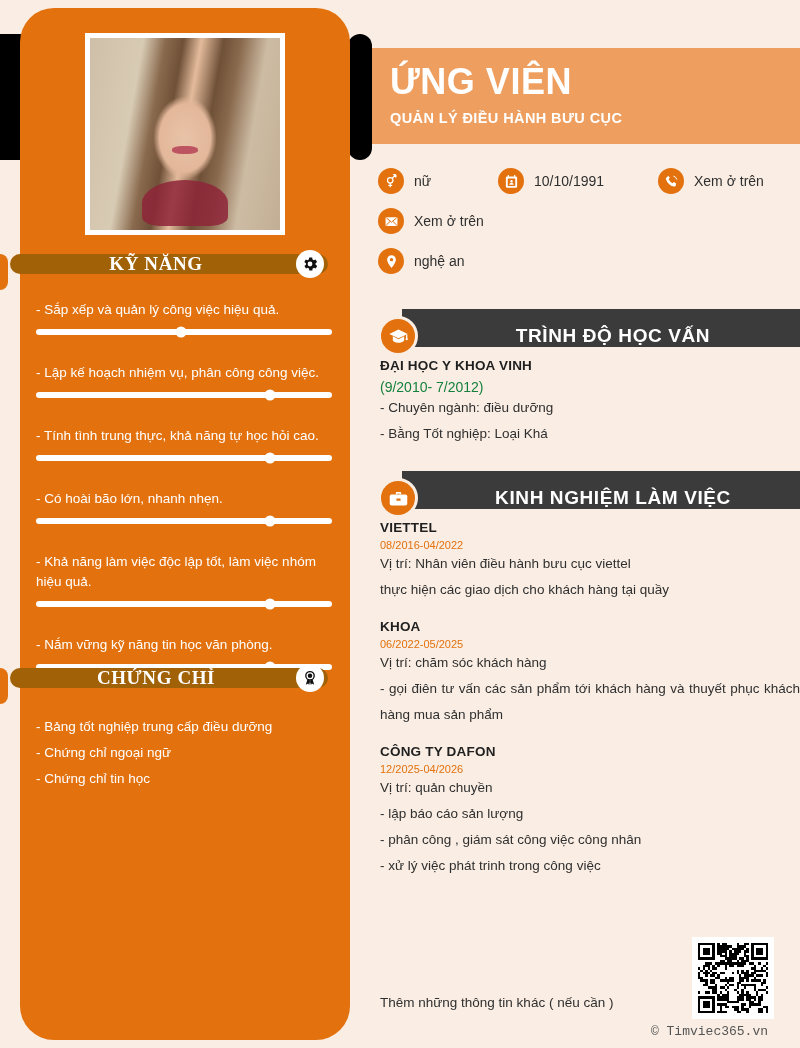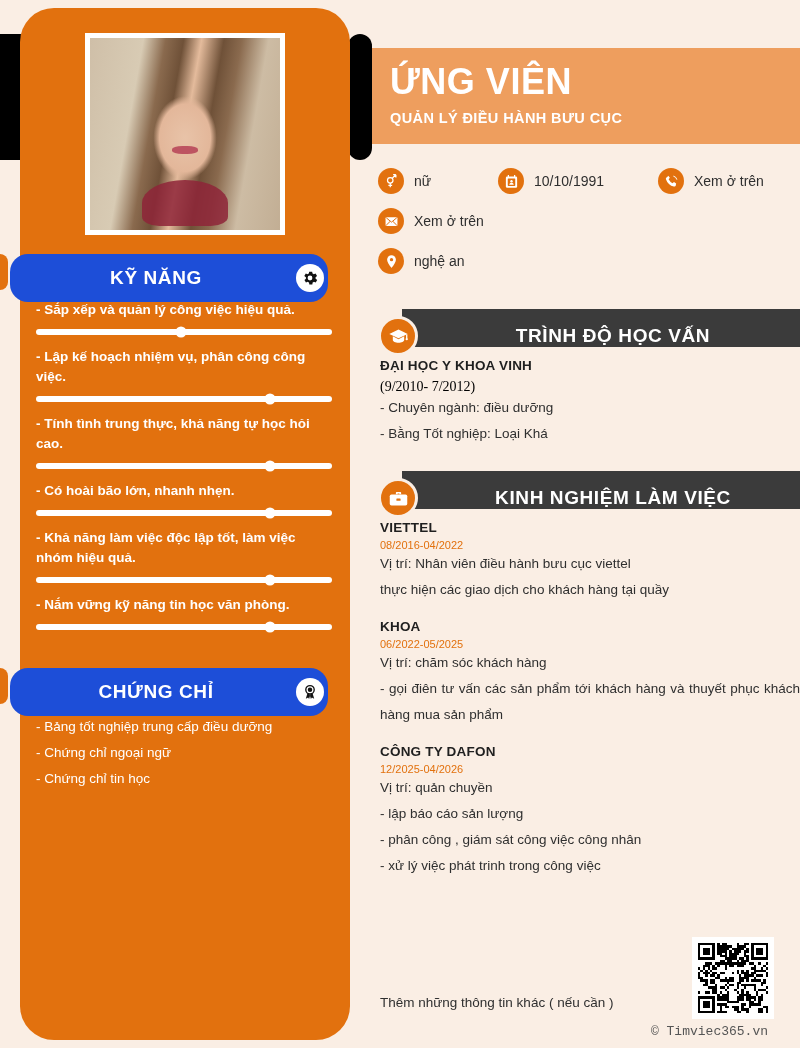--- a/index.html
+++ b/index.html
@@ -49,38 +49,38 @@
   }
   .photo::after {
     content: ""; position: absolute; left: 50%; top: 56%;
     transform: translateX(-50%);
     width: 26px; height: 8px; border-radius: 40%;
     background: #b8485a; opacity: .9;
   }
 
   
   .sec-head {
-    position: absolute; left: 10px; width: 318px; height: 48px;
-    background: #1d4ed8; border-radius: 18px; z-index: 4;
-    display: flex; align-items: center; justify-content: center;
+    position: absolute; left: 10px; width: 318px; height: 20px;
+    background: #a16207; border-radius: 18px; z-index: 4;
+    display: flex; align-items: center; justify-content: center; font-family: Liberation Serif, serif;
   }
   .sec-head .title {
     color: #fff; font-size: 19px; font-weight: bold; letter-spacing: .6px;
     text-align: center; width: 100%; padding-right: 26px;
   }
   .sec-head .circ {
     position: absolute; right: 4px; top: 50%; transform: translateY(-50%);
     width: 28px; height: 28px; border-radius: 50%;
     background: #fff; display: flex; align-items: center; justify-content: center;
   }
   .sec-head .circ svg { display: block; }
 
   
   .skills-body { position: absolute; left: 36px; top: 300px; width: 296px; z-index: 4; }
-  .skill { margin-bottom: 12px; font-weight: bold; }
+  .skill { margin-bottom: 28px; }
   .skill-label {
     color: #fff; font-size: 13.5px; line-height: 20px; margin-bottom: 9px;
   }
   .bar { position: relative; height: 6px; background: #fff; border-radius: 3px; }
   .knob {
     position: absolute; top: 50%; transform: translate(-50%, -50%);
     width: 11px; height: 11px; border-radius: 50%; background: #fff;
   }
 
   
@@ -127,21 +127,21 @@
     display: flex; align-items: center; justify-content: center;
   }
   .rsec .rtitle {
     position: relative; z-index: 2; flex: 1; text-align: center;
     color: #fff; font-size: 19px; font-weight: bold; letter-spacing: .6px;
     padding-left: 8px;
   }
 
   .rbody { position: absolute; left: 8px; width: 420px; }
   .org { color: #1f1f1f; font-size: 13.5px; font-weight: bold; letter-spacing: .2px; }
-  .period-dark { color: #000000; font-size: 14px; margin-top: 6px; font-family: Liberation Serif, serif; }
+  .period-dark { color: #15803d; font-size: 14px; margin-top: 6px; }
   .period { color: #e2710e; font-size: 11px; margin-top: 4px; }
   .line { color: #2f2f2f; font-size: 13.5px; line-height: 26px; }
   .entry { margin-bottom: 16px; }
 
   
   .qr {
     position: absolute; left: 692px; top: 937px;
     width: 82px; height: 82px; background: #fff; padding: 6px; z-index: 6;
   }
   .qr svg { display: block; }

